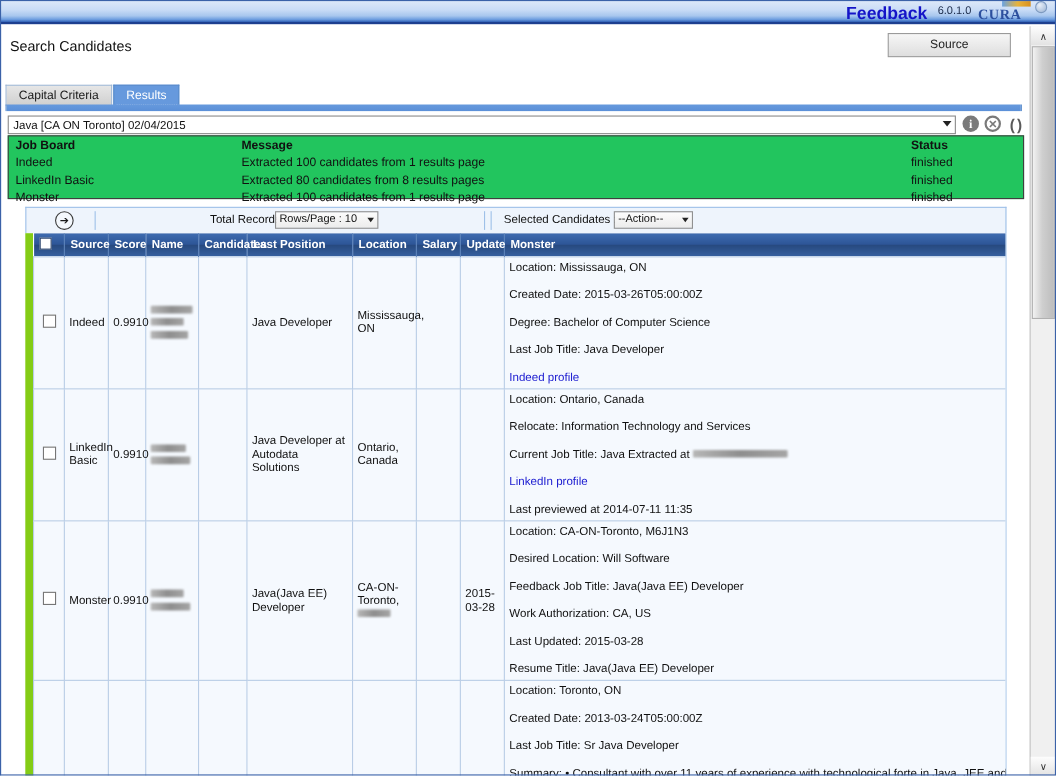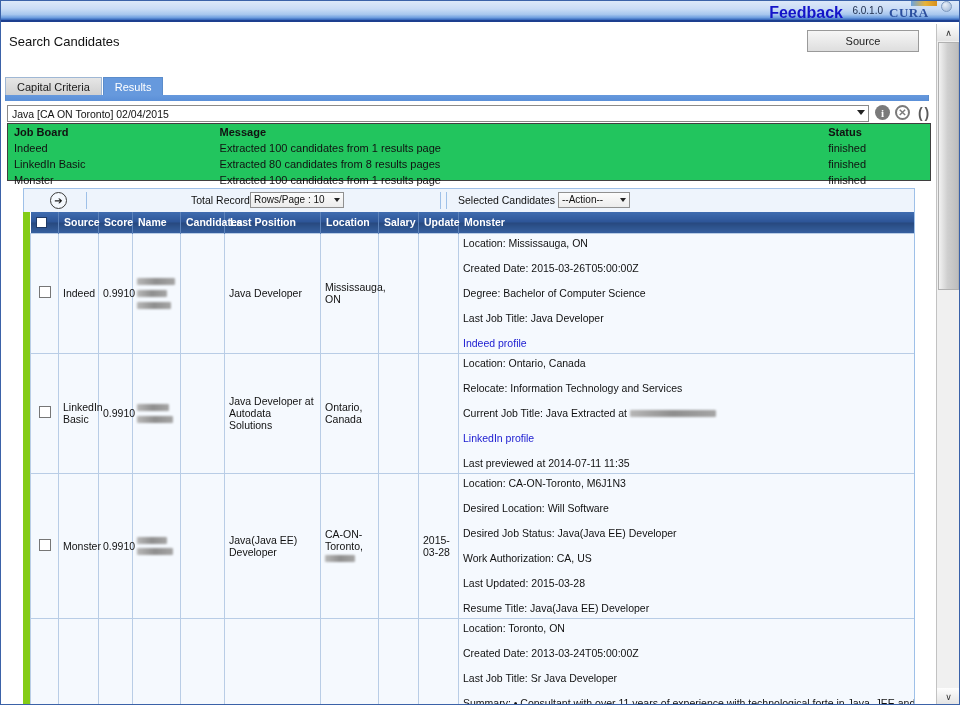--- a/index.html
+++ b/index.html
@@ -452,21 +452,21 @@
           <td>Java(Java EE) Developer</td>
           <td>
             <span>CA-ON-Toronto,</span><br>
             <span class="redact" style="width:30px"></span>
           </td>
           <td></td>
           <td>2015-03-28</td>
           <td class="c-doc">
             <div class="doc-line">Location: CA-ON-Toronto, M6J1N3</div>
             <div class="doc-line">Desired Location: Will Software</div>
-            <div class="doc-line">Desired Job Status: Java(Java EE) Developer</div>
+            <div class="doc-line">Feedback Job Title: Java(Java EE) Developer</div>
             <div class="doc-line">Work Authorization: CA, US</div>
             <div class="doc-line">Last Updated: 2015-03-28</div>
             <div class="doc-line">Resume Title: Java(Java EE) Developer</div>
           </td>
         </tr>
 
         <tr>
           <td style="text-align:center"></td>
           <td>Indeed</td>
           <td>0.9820</td>

